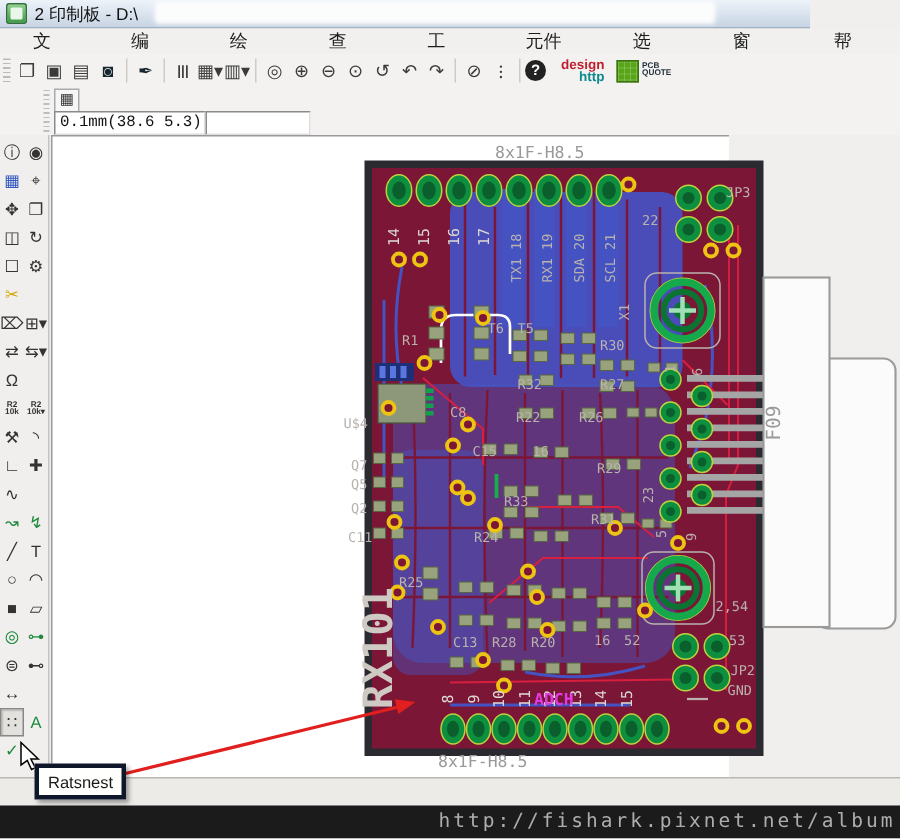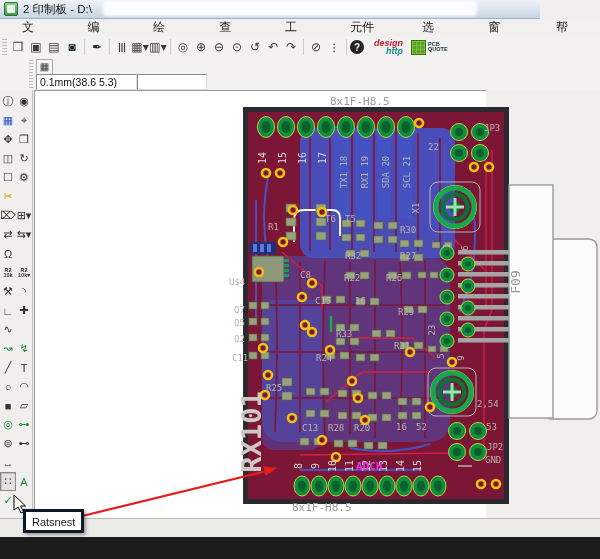--- a/index.html
+++ b/index.html
@@ -24,38 +24,38 @@
   .menu-item{padding:0 22px;height:17px;line-height:17px;}
   
   .toolbar{position:absolute;left:0;top:36px;width:600px;height:22px;background:#f3f2f0;
     border-bottom:1px solid #dcdbd8;display:flex;align-items:center;}
   .grip{width:5px;height:16px;margin:0 2px;
     background:repeating-linear-gradient(#bbb 0 1px,transparent 1px 3px);}
   .tbtn{width:18px;height:18px;display:flex;align-items:center;justify-content:center;
     font-size:12px;color:#3b3b3b;}
   .tbtn.dark{color:#15262e;}
   .tsep{width:1px;height:16px;background:#cccbc8;margin:0 3px;}
-  .logo-dl{font-size:9px;font-style:italic;font-weight:bold;line-height:8px;margin-left:10px;}
+  .logo-dl{font-size:9px;font-weight:bold;line-height:8px;margin-left:10px;}
   .logo-dl .d{color:#c01f2f;}
   .logo-dl .l{color:#0d8b8f;margin-left:12px;display:block;}
   .logo-pq{display:flex;align-items:center;margin-left:8px;}
   .pq-ic{width:13px;height:13px;background:#58a618;border:1px solid #3c7110;margin-right:2px;
     background-image:linear-gradient(#fff3 1px,transparent 1px),linear-gradient(90deg,#fff3 1px,transparent 1px);
     background-size:4px 4px;}
   .pq-tx{font-size:5.5px;font-weight:bold;color:#22323c;line-height:5px;width:24px;}
   
   .parambar{position:absolute;left:0;top:58px;width:600px;height:32px;background:#f3f2f0;}
   .pgrip{position:absolute;left:29px;top:2px;width:4px;height:28px;
     background:repeating-linear-gradient(#bdbdbd 0 1px,transparent 1px 3px);}
   .gridbtn{position:absolute;left:36px;top:1px;width:15px;height:14px;border:1px solid #aaa;
     background:#f6f6f6;font-size:10px;color:#333;text-align:center;line-height:14px;}
   .coordbox{position:absolute;left:36px;top:16px;width:96px;height:14px;background:#fff;
     border:1px solid #8a8a8a;border-right-color:#ddd;border-bottom-color:#ddd;
     font-size:10.5px;line-height:14px;padding-left:3px;color:#111;
-    font-family:Liberation Sans, sans-serif;}
+    font-family:Liberation Mono, monospace;}
   .cmdbox{position:absolute;left:137px;top:16px;width:68px;height:14px;background:#fff;
     border:1px solid #8a8a8a;border-right-color:#ddd;border-bottom-color:#ddd;}
   
   .sidebar{position:absolute;left:0;top:90px;width:33px;height:428px;background:#f0efed;
     border-right:1px solid #c4c3c0;padding-top:2px;box-sizing:border-box;
     display:grid;grid-template-columns:16px 16px;grid-auto-rows:19px;justify-content:center;}
   .scell{display:flex;align-items:center;justify-content:center;font-size:11px;color:#333;
     overflow:hidden;}
   .scell.tiny{font-size:5.5px;line-height:5px;white-space:pre-line;text-align:center;font-weight:bold;}
   .ic-green{color:#1d8a3c;}
@@ -639,20 +639,21 @@
     <text class="t-wht" text-anchor="middle" transform="rotate(-90 421 466)" x="421" y="466">15</text>
   </g>
 
   <text fill="#cfc9c4" font-family="DejaVu Sans Mono, monospace" font-size="27" font-weight="bold" text-anchor="middle" transform="rotate(-90 261 432)" x="261" y="432">RX101</text>
   <text fill="#e23ae2" font-family="DejaVu Sans Mono, monospace" font-size="11" font-weight="bold" x="356" y="470">ADCH</text>
 </svg>
 </div>
 
 <div class="statusstrip"></div>
 <div class="watermark">
+  <span class="wm-url">http://fishark.pixnet.net/album</span>
 </div>
 
 <div class="tooltip">Ratsnest</div>
 <svg class="overlay">
   <line x1="74" y1="518" x2="267" y2="471" stroke="var(--annotation_red,#e11f1f)" stroke-width="2.2"></line>
   <polygon points="277,468 265.6,476 263.2,466.2" fill="var(--annotation_red,#e11f1f)"></polygon>
   <polygon points="14,495 14,510 18.2,507 21,513 23.5,511.8 20.6,506 25.5,506" fill="#fff" stroke="#000" stroke-width="1"></polygon>
 </svg>
 
 </body></html>

